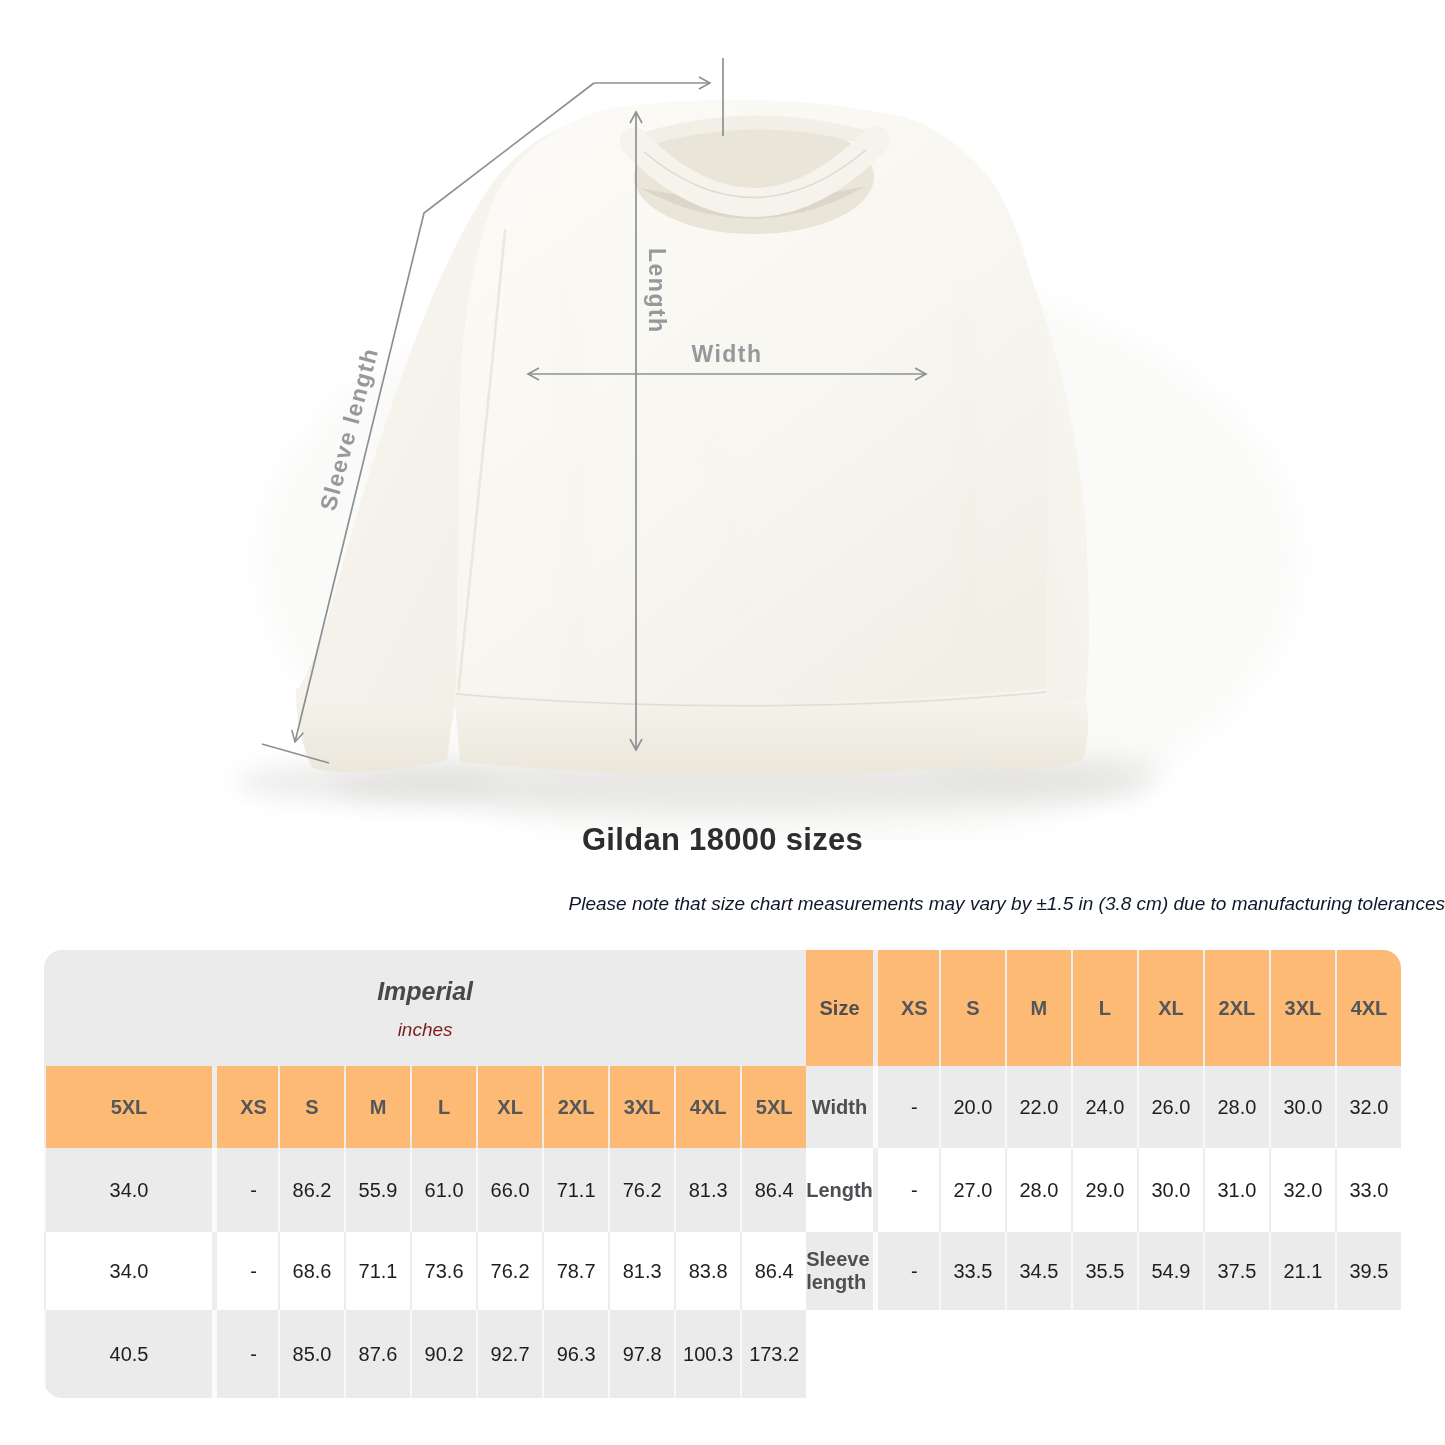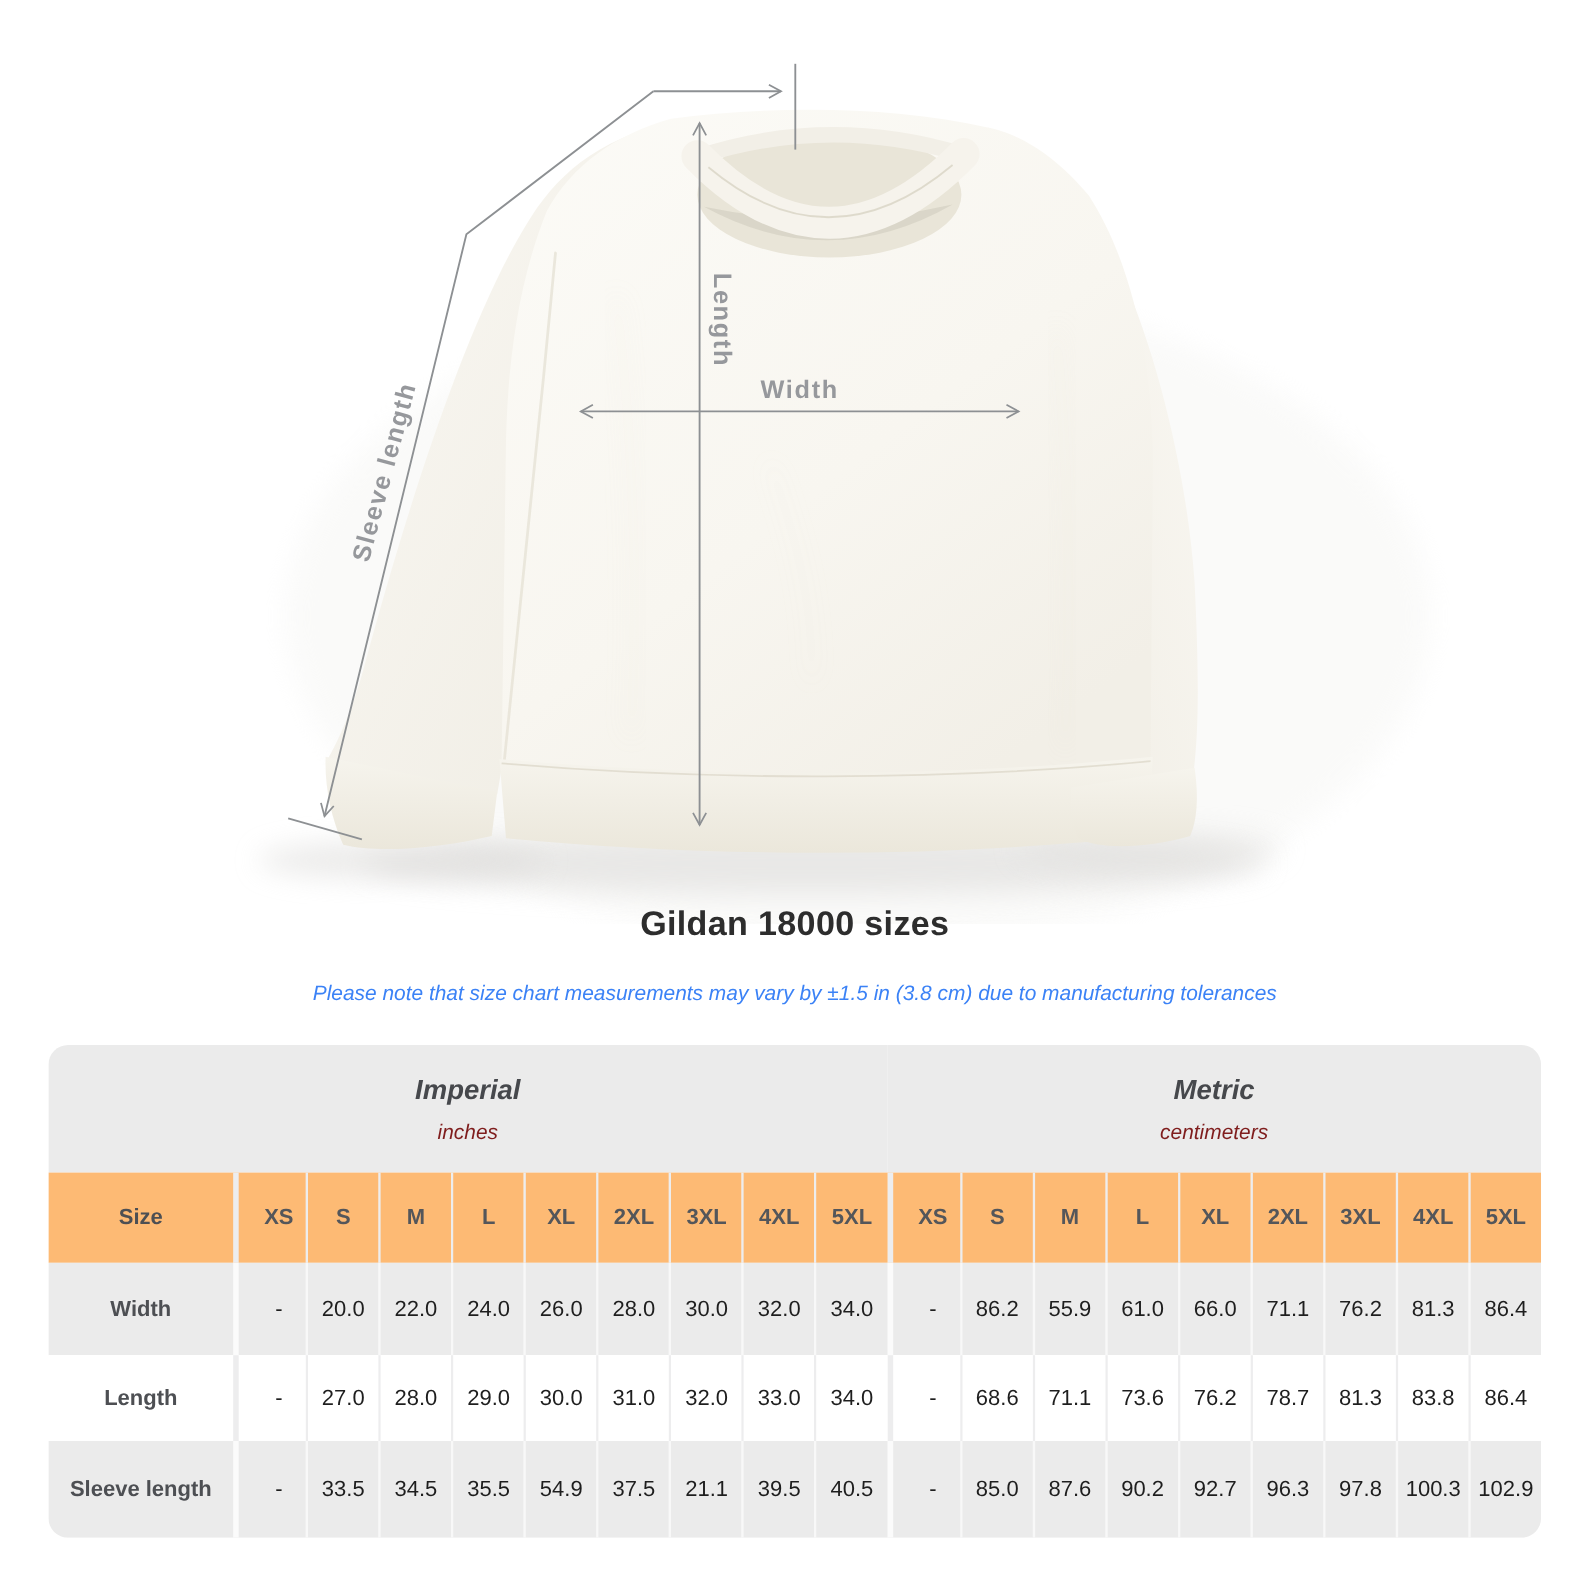--- a/index.html
+++ b/index.html
@@ -12,22 +12,22 @@
   .mlabel{
     font-family:"Liberation Sans", sans-serif;
     font-weight:bold;font-size:23px;letter-spacing:1.5px;fill:#96989c;
   }
   
   .page-title{
     position:absolute;left:0;top:822px;width:1445px;text-align:center;
     font-size:31px;font-weight:bold;color:#2d2d2d;letter-spacing:.3px;
   }
   .tolerance-note{
-    position:absolute;left:0;top:893px;width:1445px;text-align:center;
-    font-size:19px;font-style:italic;color:#3b82f6;
+    position:absolute;left:0;top:893px;width:1445px;text-align:right;
+    font-size:19px;font-style:italic;color:#0f172a;
   }
   
   .size-table{
     position:absolute;left:44px;top:950px;width:1357px;
     display:grid;
     grid-template-columns:168px repeat(18,1fr);
     grid-template-rows:116px 82px 84px 78px 88px;
     border-radius:18px;overflow:hidden;
   }
   .cell{display:flex;align-items:center;justify-content:center;}
@@ -162,24 +162,20 @@
     </svg>
   </div>
 
   <div class="page-title">Gildan 18000 sizes</div>
   <div class="tolerance-note">Please note that size chart measurements may vary by ±1.5 in (3.8 cm) due to manufacturing tolerances</div>
 
   <div class="size-table">
     <div class="cell band band-left">
       <div class="band-name">Imperial</div>
       <div class="band-unit">inches</div>
-    </div>
-    <div class="cell band band-right">
-      <div class="band-name">Metric</div>
-      <div class="band-unit">centimeters</div>
     </div>
 
   <div class="cell hdr label-cell">Size</div>
       <div class="cell hdr sep sep-wide">XS</div>
       <div class="cell hdr sep">S</div>
       <div class="cell hdr sep">M</div>
       <div class="cell hdr sep">L</div>
       <div class="cell hdr sep">XL</div>
       <div class="cell hdr sep">2XL</div>
       <div class="cell hdr sep">3XL</div>
@@ -243,16 +239,16 @@
       <div class="cell rg val sep">39.5</div>
       <div class="cell rg val sep">40.5</div>
       <div class="cell rg val sep sep-wide">-</div>
       <div class="cell rg val sep">85.0</div>
       <div class="cell rg val sep">87.6</div>
       <div class="cell rg val sep">90.2</div>
       <div class="cell rg val sep">92.7</div>
       <div class="cell rg val sep">96.3</div>
       <div class="cell rg val sep">97.8</div>
       <div class="cell rg val sep">100.3</div>
-      <div class="cell rg val sep">102.9</div>
+      <div class="cell rg val sep">173.2</div>
     </div>
 
 </div>
 
 </body></html>

